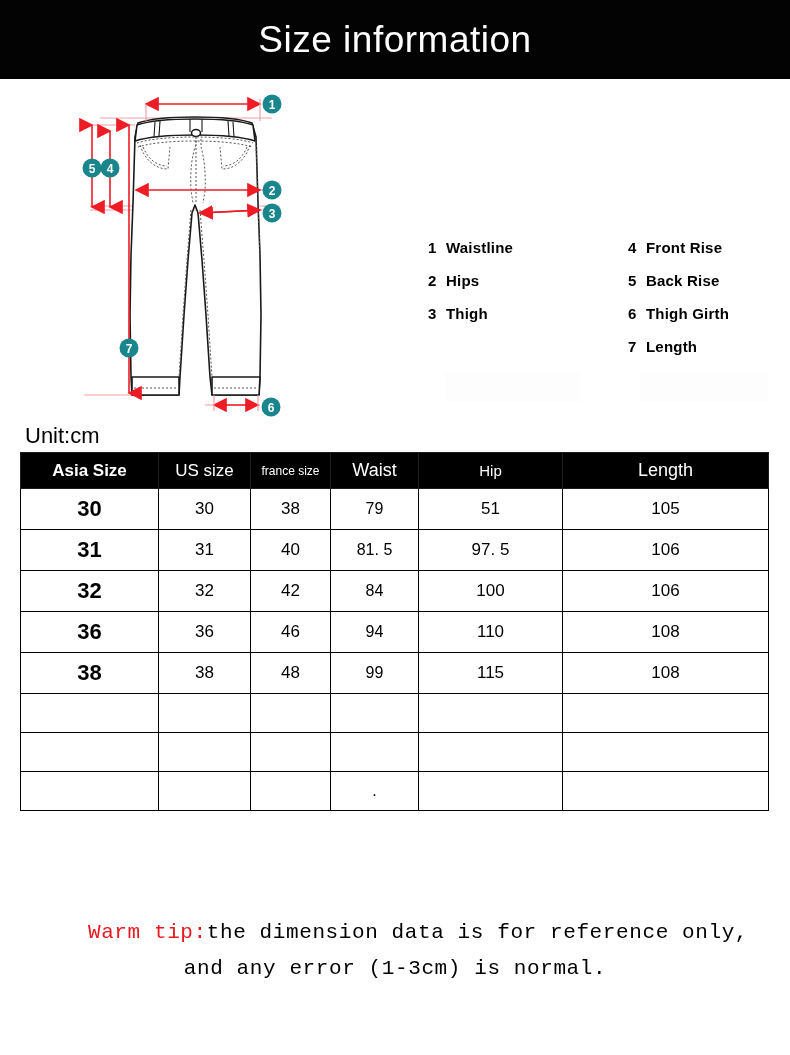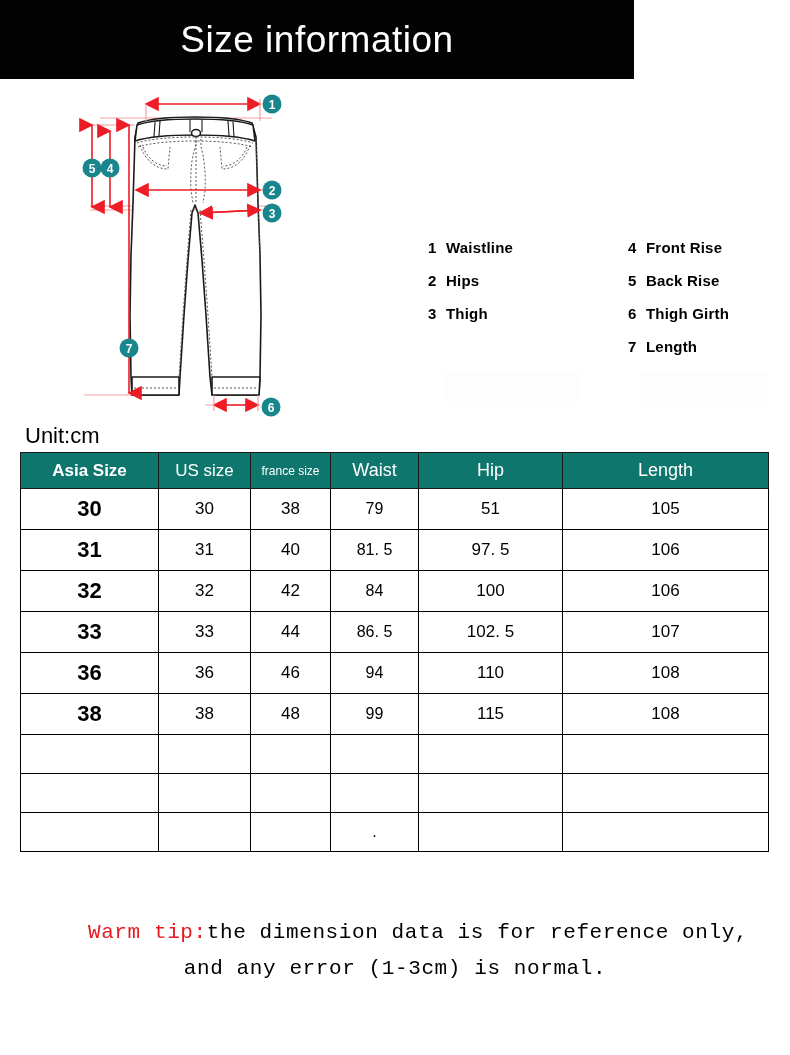--- a/index.html
+++ b/index.html
@@ -14,21 +14,21 @@
     font-family: "Liberation Sans", sans-serif;
     color: #000000;
     overflow: hidden;
   }
 
   
   .header-banner {
     position: absolute;
     left: 0;
     top: 0;
-    width: 634px;
+    width: 790px;
     height: 79px;
     background: #030303;
     display: flex;
     align-items: center;
     justify-content: center;
   }
   .header-title {
     color: #ffffff;
     font-size: 37px;
     font-weight: 400;
@@ -109,34 +109,34 @@
     border-collapse: collapse;
     table-layout: fixed;
   }
   .size-table th,
   .size-table td {
     border: 1px solid #000000;
     text-align: center;
     padding: 0;
   }
   .size-table thead th {
-    background: #0f766e;
+    background: #000000;
     color: #ffffff;
     height: 35px;
     border: 1px solid #1c1c1c;
     font-weight: 400;
   }
   .size-table thead th.th-asia {
     font-weight: 700;
     font-size: 17px;
   }
   .size-table thead th.th-us { font-size: 17px; }
   .size-table thead th.th-france { font-size: 12px; }
   .size-table thead th.th-waist { font-size: 18px; }
-  .size-table thead th.th-hip { font-size: 18px; }
+  .size-table thead th.th-hip { font-size: 15px; }
   .size-table thead th.th-length { font-size: 18px; }
 
   .size-table tbody td { height: 40px; }
   .size-table tbody td.c-asia {
     font-weight: 700;
     font-size: 22px;
   }
   .size-table tbody td.c-us { font-size: 17px; }
   .size-table tbody td.c-france { font-size: 17px; }
   .size-table tbody td.c-waist { font-size: 16px; }
@@ -412,28 +412,20 @@
     </tr>
     <tr>
       <td class="c-asia">32</td>
       <td class="c-us">32</td>
       <td class="c-france">42</td>
       <td class="c-waist">84</td>
       <td class="c-hip">100</td>
       <td class="c-length">106</td>
     </tr>
     <tr>
-      <td class="c-asia">33</td>
-      <td class="c-us">33</td>
-      <td class="c-france">44</td>
-      <td class="c-waist">86. 5</td>
-      <td class="c-hip">102. 5</td>
-      <td class="c-length">107</td>
-    </tr>
-    <tr>
       <td class="c-asia">36</td>
       <td class="c-us">36</td>
       <td class="c-france">46</td>
       <td class="c-waist">94</td>
       <td class="c-hip">110</td>
       <td class="c-length">108</td>
     </tr>
     <tr>
       <td class="c-asia">38</td>
       <td class="c-us">38</td>

